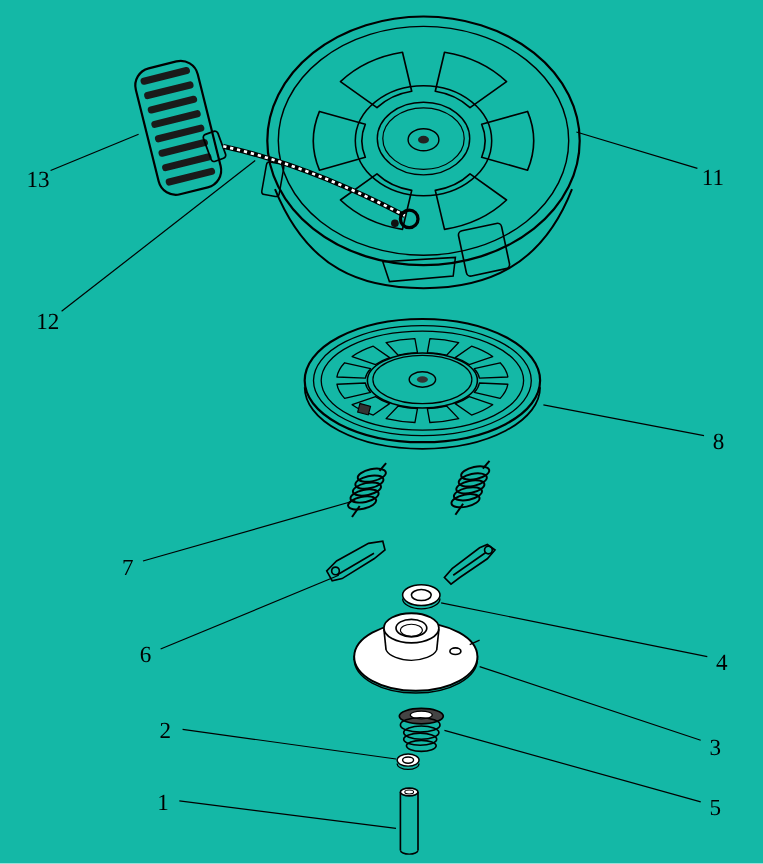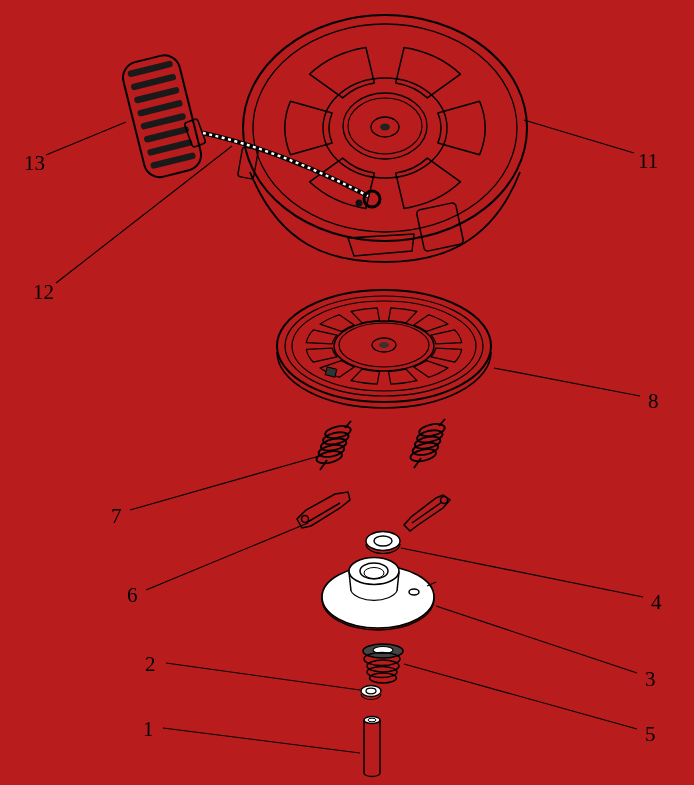--- a/index.html
+++ b/index.html
@@ -1,19 +1,19 @@
 <!DOCTYPE html>
 <html><head>
 <meta charset="utf-8">
 <style>
   html,body{margin:0;padding:0;background:#ffffff;}
   .stage{
     position:relative;
     width:694px;height:785px;
-    background:#b91c1c;
+    background:#14b8a6;
     font-family:"Liberation Serif", serif;
     overflow:hidden;
   }
   svg{display:block;}
   .callout-label{
     font-family:"Liberation Serif", serif;
     font-size:21px;
     fill:#000000;
   }
   .ln{stroke:#000;stroke-width:1.1;fill:none;}

